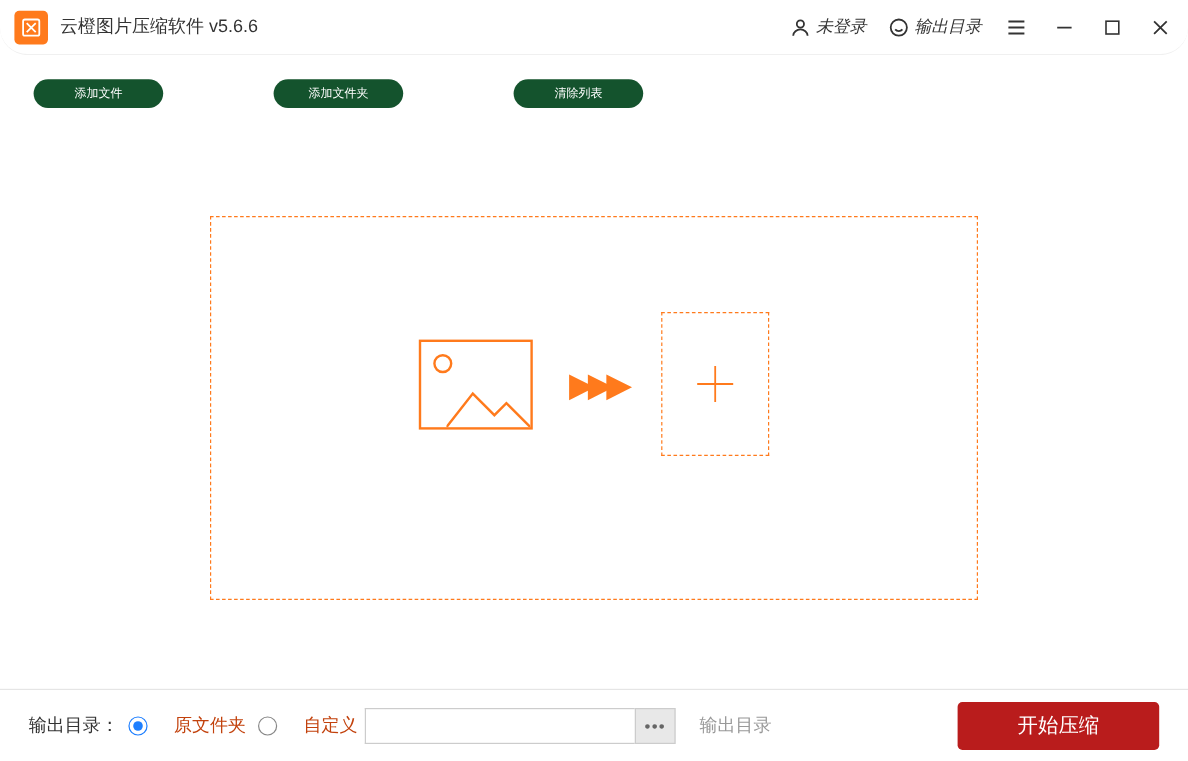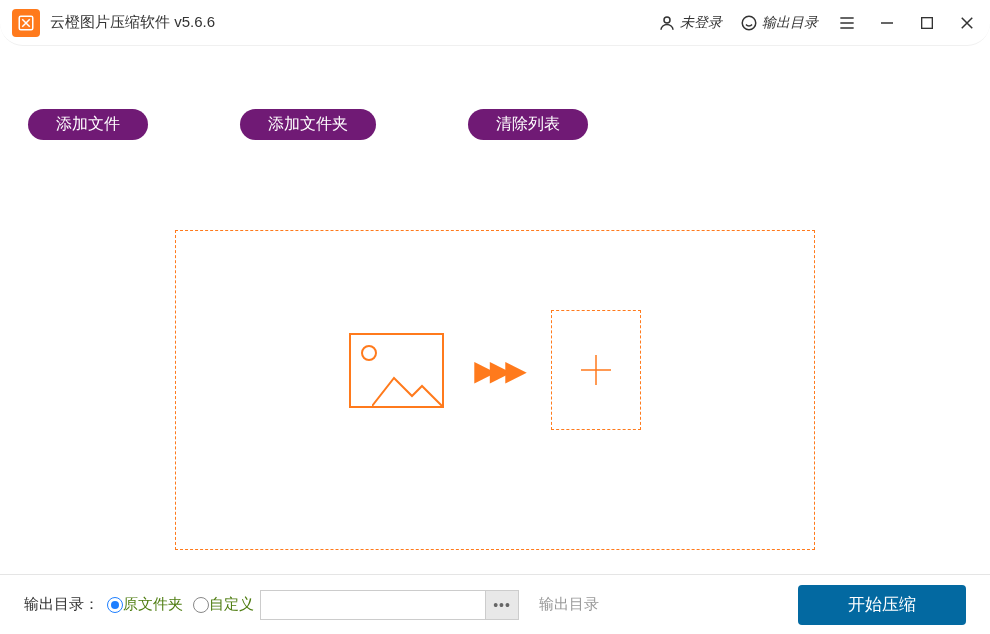--- a/index.html
+++ b/index.html
@@ -71,29 +71,28 @@
       justify-content: center;
       cursor: pointer;
       color: #333;
     }
     .toolbar {
       padding: 20px 28px 10px;
       display: flex;
       gap: 92px;
     }
     .tool-btn {
-      background: #701a75;
+      background: #14532d;
       color: #fff;
       border: none;
       border-radius: 16px;
       padding: 5px 28px;
-      font-size: 16px;
+      font-size: 10px;
       cursor: pointer;
       min-width: 108px;
-      margin-top: 43px;
     }
     .main-area {
       padding: 80px 0 0;
       display: flex;
       justify-content: center;
     }
     .dropzone {
       width: 640px;
       height: 320px;
       border: 1px dashed #ff7a1c;
@@ -167,23 +166,23 @@
       margin-right: 8px;
     }
     .radio-group {
       display: flex;
       align-items: center;
       gap: 10px;
     }
     .radio-item {
       display: flex;
       align-items: center;
-      gap: 0;
+      gap: 22px;
       font-size: 15px;
-      color: #4d7c0f;
+      color: #c2410c;
       cursor: pointer;
       justify-content: flex-end;
     }
     .radio-circle {
       width: 16px;
       height: 16px;
       border: 1px solid #888;
       border-radius: 50%;
       display: flex;
       align-items: center;
@@ -224,21 +223,21 @@
       letter-spacing: 1px;
     }
     .open-dir-link {
       margin-left: 20px;
       font-size: 15px;
       color: #999;
       cursor: pointer;
     }
     .start-btn {
       margin-left: auto;
-      background: #0369a1;
+      background: #b91c1c;
       color: #fff;
       border: none;
       border-radius: 4px;
       padding: 0 50px;
       height: 40px;
       font-size: 17px;
       cursor: pointer;
     }
   </style>
 </head>

